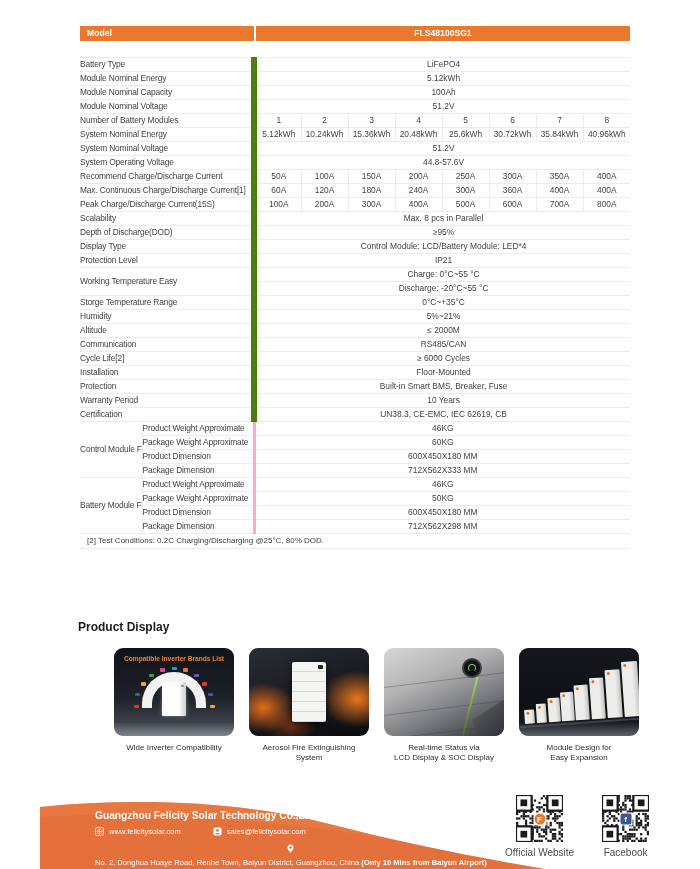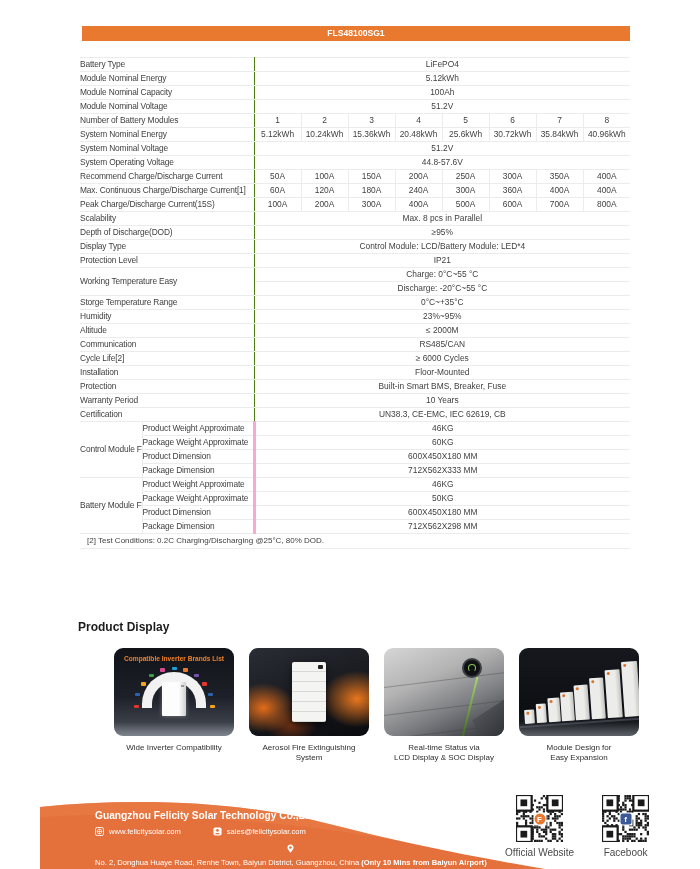--- a/index.html
+++ b/index.html
@@ -9,21 +9,21 @@
   
   .spec-wrap { position:absolute; left:80px; top:26px; width:550px; }
   .model-bar { display:flex; height:15px; }
   .model-bar .m-label { width:174px; background:var(--accent); color:#fff; font-size:8.6px; font-weight:bold; line-height:15px; padding-left:7px; }
   .model-bar .m-gap { width:2px; background:#fff; }
   .model-bar .m-value { flex:1; background:var(--accent); color:#fff; font-size:8.6px; font-weight:bold; line-height:15px; text-align:center; }
 
   table.spec { border-collapse:collapse; width:550px; margin-top:16px; table-layout:fixed; border-top:1px solid #ececec; }
   table.spec td { height:13px; line-height:13px; font-size:8.4px; color:#3f3f3f;
                   border-bottom:1px solid #ececec; padding:0; overflow:hidden; white-space:nowrap; }
-  td.lbl { text-align:left; padding-left:7px; border-right:1px solid #4d7c0f; letter-spacing:-0.15px;margin-top:37px; }
+  td.lbl { text-align:left; padding-left:7px; border-right:6px solid #4d7c0f; letter-spacing:-0.15px;margin-top:37px; }
   td.grp { text-align:left; padding-left:7px; border-right:1px solid #ececec; white-space:normal; line-height:11px; letter-spacing:-0.15px; }
   td.sub { text-align:left; padding-left:6px; border-right:3px solid #f9a8d4; letter-spacing:-0.15px;margin-top:24px; }
   td.val { text-align:center; }
   td.num { text-align:center; border-right:1px solid #ececec; }
   td.num:last-child { border-right:none; }
 
   .notes { width:550px; }
   .note-row { font-size:8px; color:#3f3f3f; line-height:14px; padding-left:7px; border-bottom:1px solid #ececec; }
   .star-notes { margin-top:4px; }
   .star-note { font-size:8px; color:#3f3f3f; line-height:13px; padding-left:2px; }
@@ -91,20 +91,21 @@
              display:flex; align-items:center; justify-content:center; color:#fff; font-size:8px; font-weight:bold; background:#fff; }
   .qr-logo span { display:flex; align-items:center; justify-content:center; width:11px; height:11px; }
 </style>
 </head>
 <body>
 
 <div class="page">
 
   <div class="spec-wrap">
     <div class="model-bar">
+      <div class="m-label">Model</div>
       <div class="m-gap"></div>
       <div class="m-value">FLS48100SG1</div>
     </div>
     <table class="spec">
       <colgroup>
         <col style="width:62px">
           <col style="width:112px">
         <col span="8" style="width:47px">
       </colgroup>
       <tbody id="spec-body">
@@ -209,21 +210,21 @@
           </tr>
           <tr>
             <td class="val" colspan="8">Discharge: -20°C~55 °C</td>
           </tr>
           <tr>
             <td class="lbl" colspan="2">Storge Temperature Range</td>
             <td class="val" colspan="8">0°C~+35°C</td>
           </tr>
           <tr>
             <td class="lbl" colspan="2">Humidity</td>
-            <td class="val" colspan="8">23%~95%</td>
+            <td class="val" colspan="8">5%~21%</td>
           </tr>
           <tr>
             <td class="lbl" colspan="2">Altitude</td>
             <td class="val" colspan="8">≤ 2000M</td>
           </tr>
           <tr>
             <td class="lbl" colspan="2">Communication</td>
             <td class="val" colspan="8">RS485/CAN</td>
           </tr>
           <tr>

